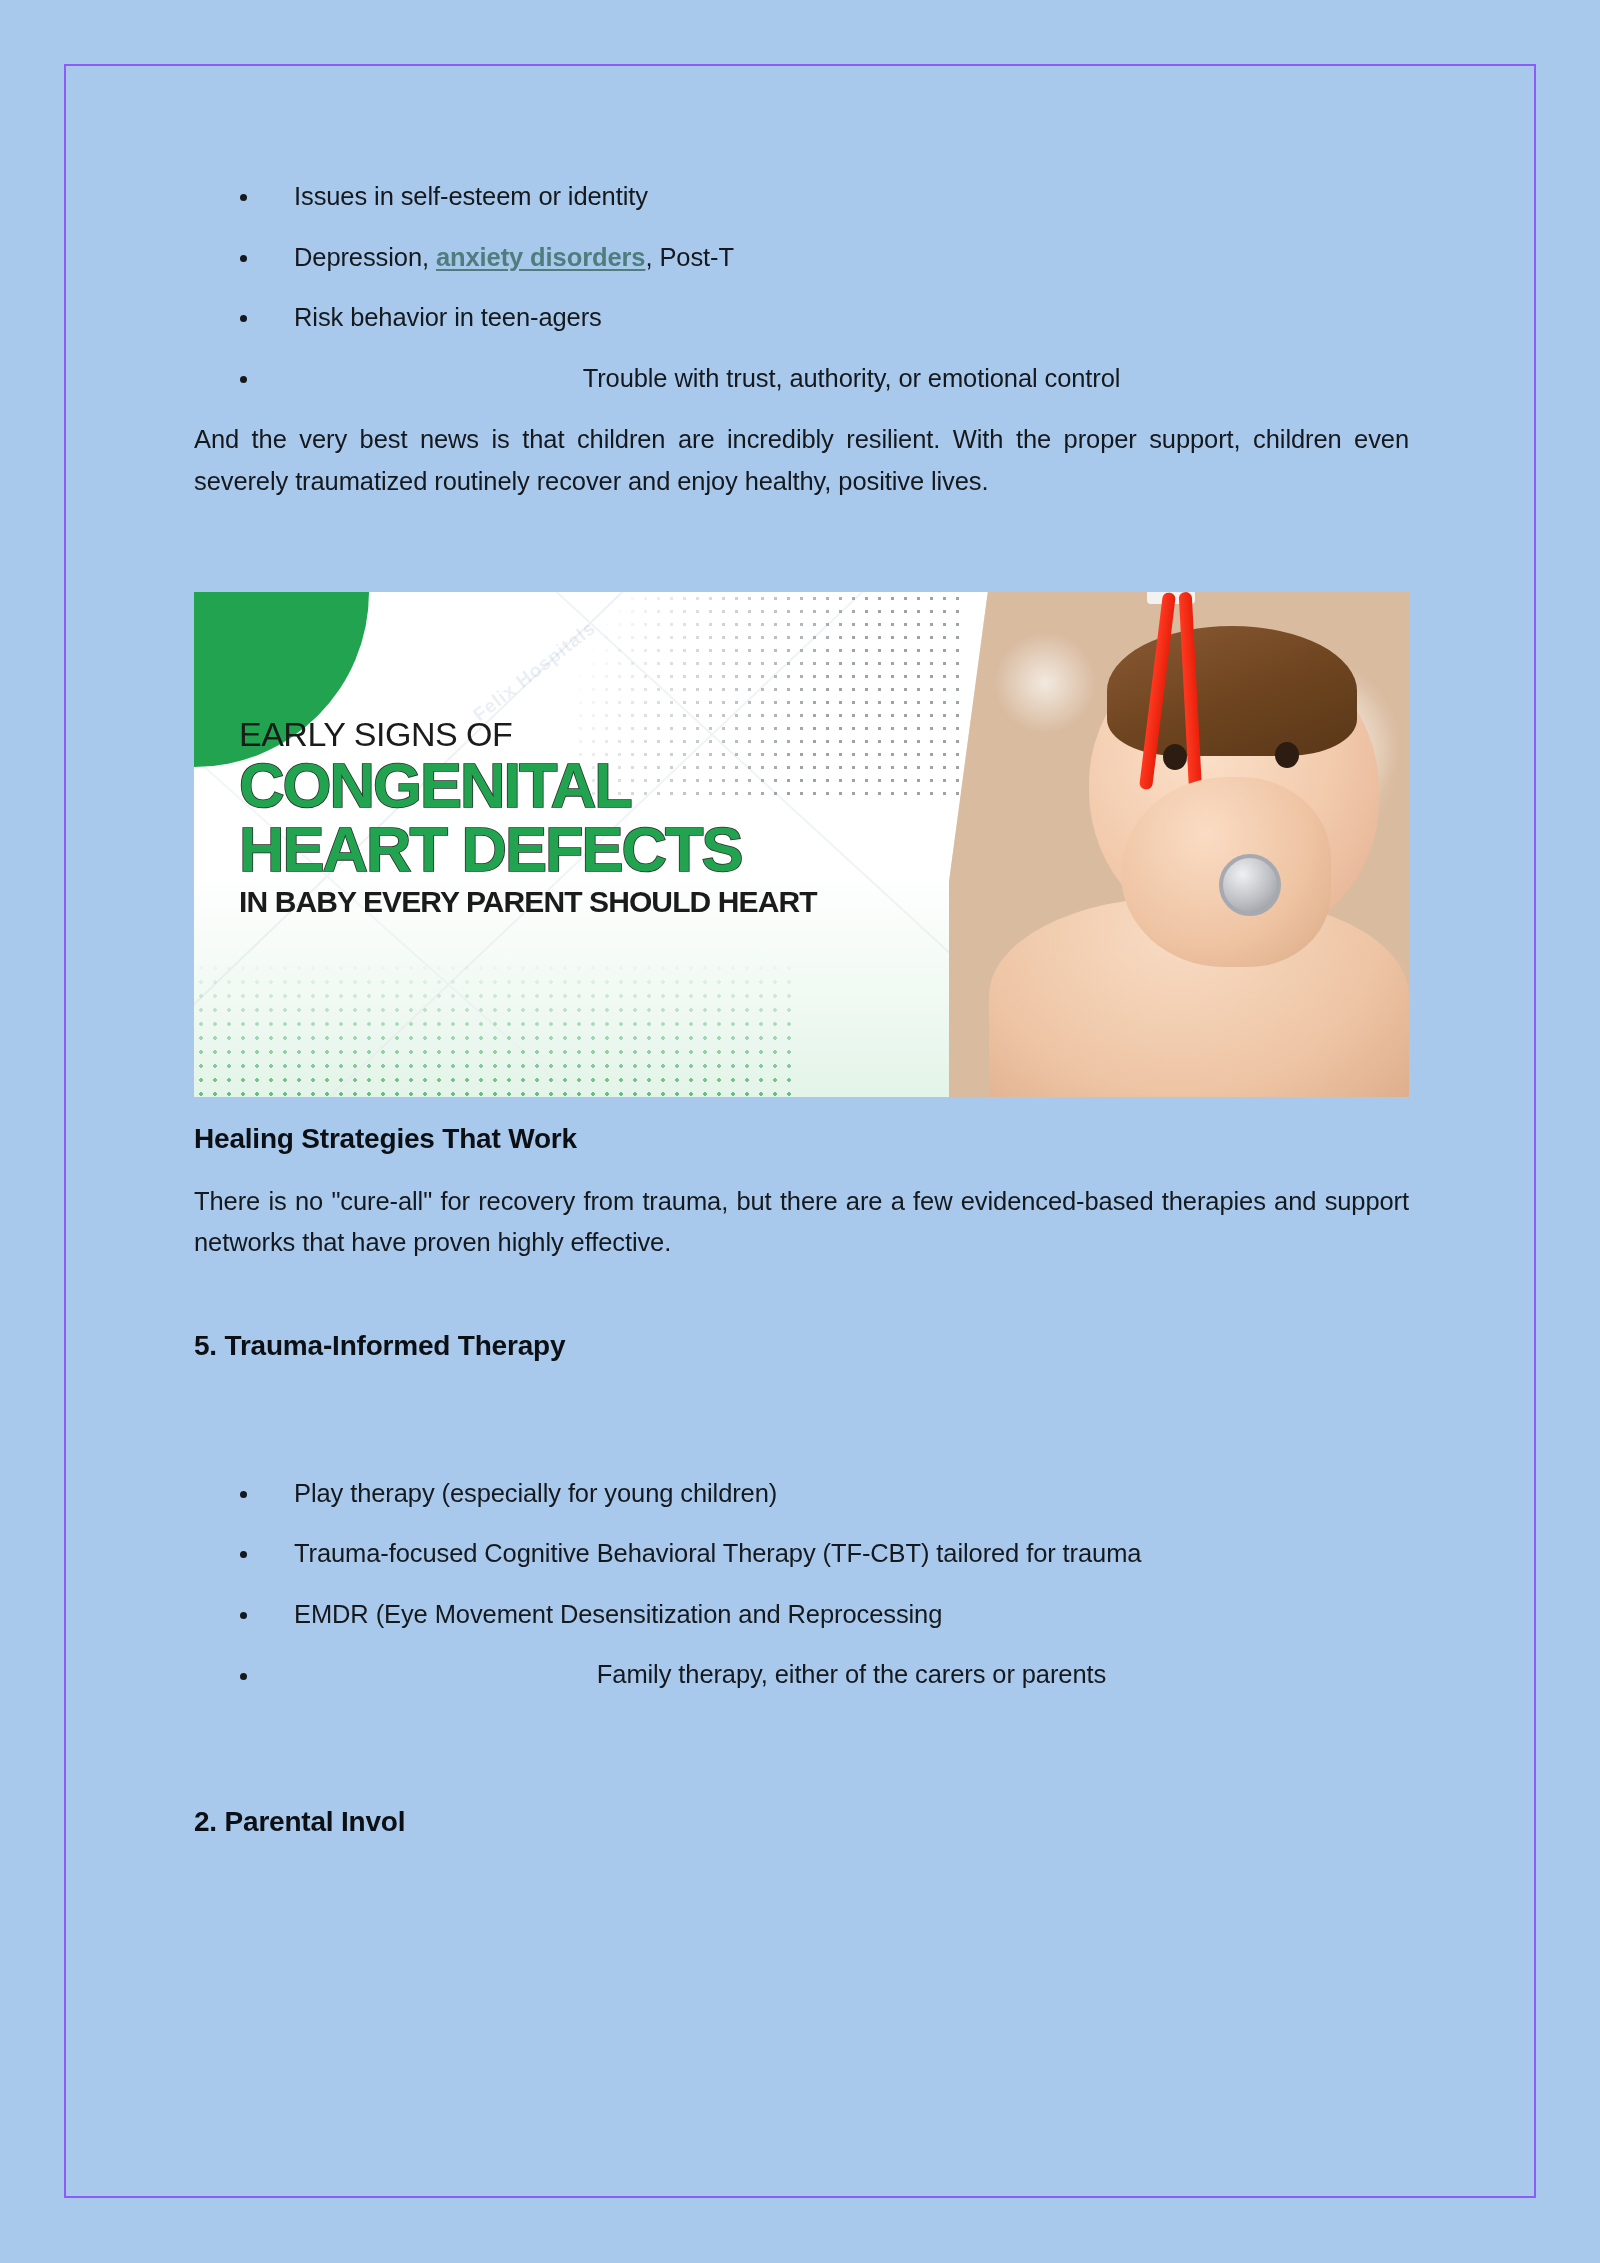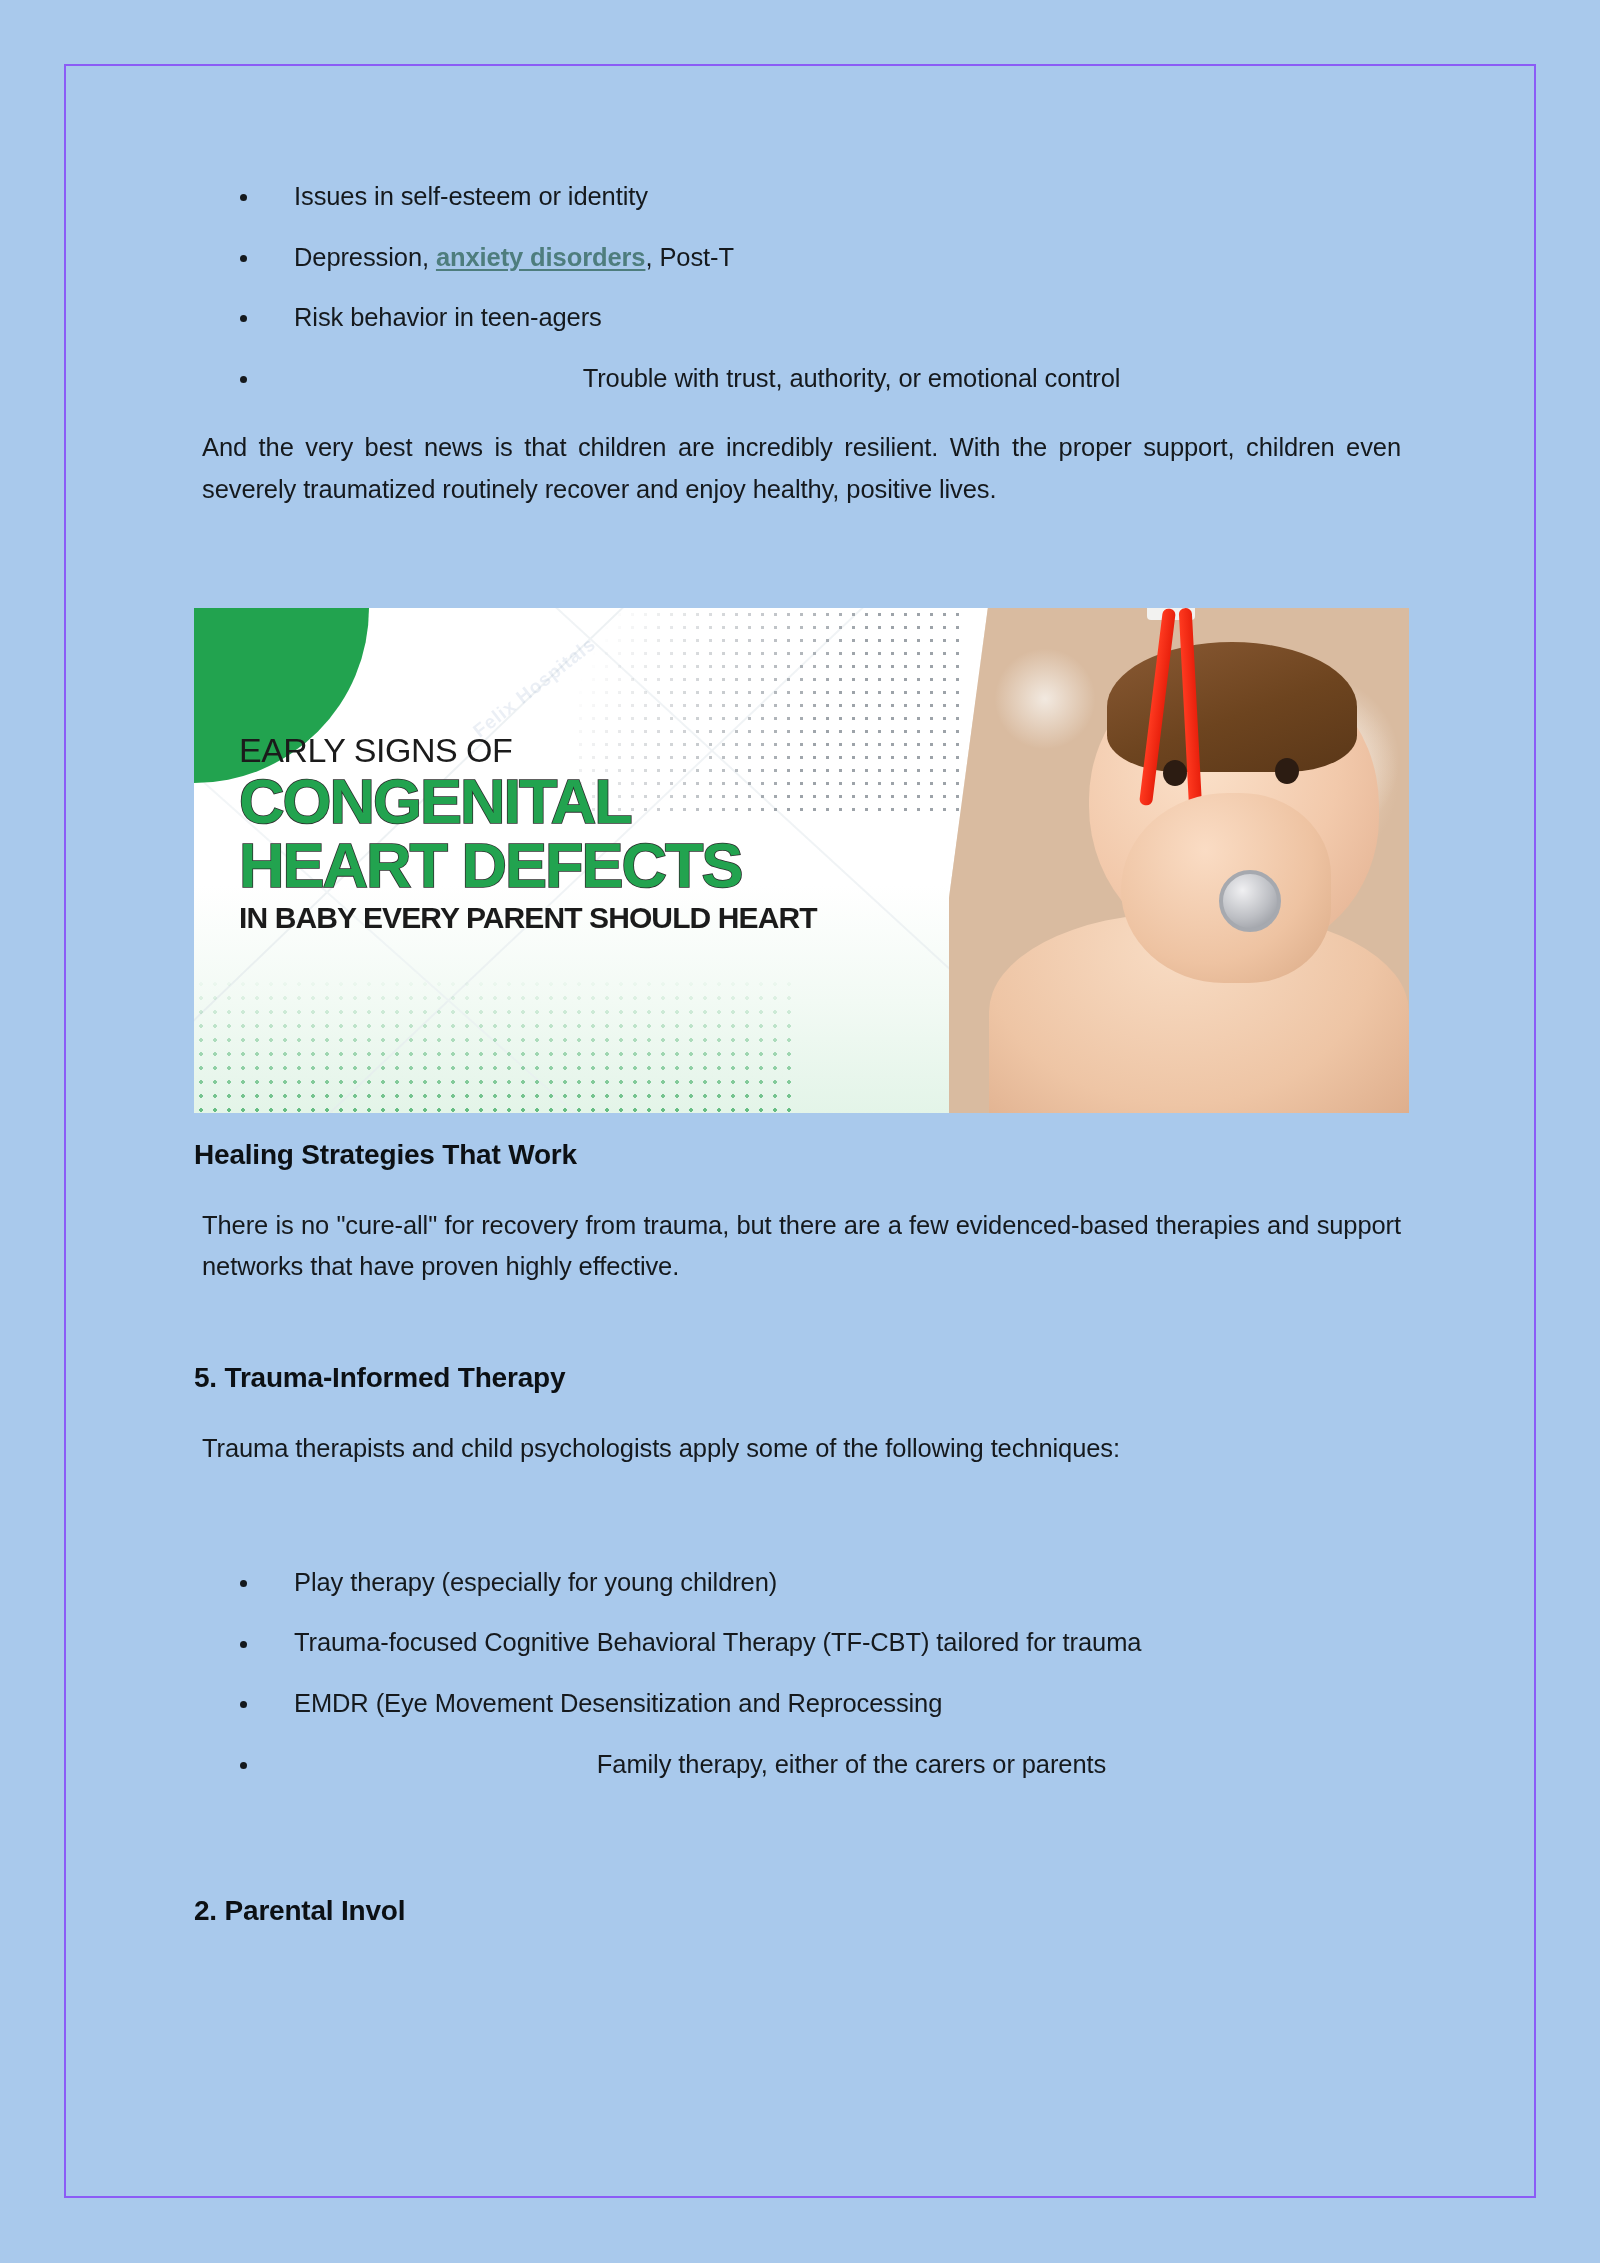--- a/index.html
+++ b/index.html
@@ -32,21 +32,21 @@
     top: 115px;
     width: 1215px;
   }
 
   
   .para {
     font-size: 25.5px;
     line-height: 1.62;
     color: #15191d;
     text-align: justify;
-    margin: 8px;
+    margin: 0;
     letter-spacing: -0.1px;
   }
   .para.left { text-align: left; }
 
   .heading {
     font-size: 28px;
     font-weight: bold;
     color: #0c1014;
     margin: 0;
     letter-spacing: -0.2px;
@@ -349,21 +349,20 @@
     <div class="gap-s"></div>
 
     <p class="para">There is no "cure-all" for recovery from trauma, but there are a few evidenced-based therapies and support networks that have proven highly effective.</p>
 
     <div class="gap-l"></div>
 
     <div class="heading">5. Trauma-Informed Therapy</div>
 
     <div class="gap-s"></div>
 
-    <p class="para left">Trauma therapists and child psychologists apply some of the following techniques:</p>
 
     <div class="gap-xl"></div>
 
     <ul class="bullets">
       <li>
         <span class="bullet-dot"></span>
         <span>Play therapy (especially for young children)</span>
       </li>
       <li>
         <span class="bullet-dot"></span>

